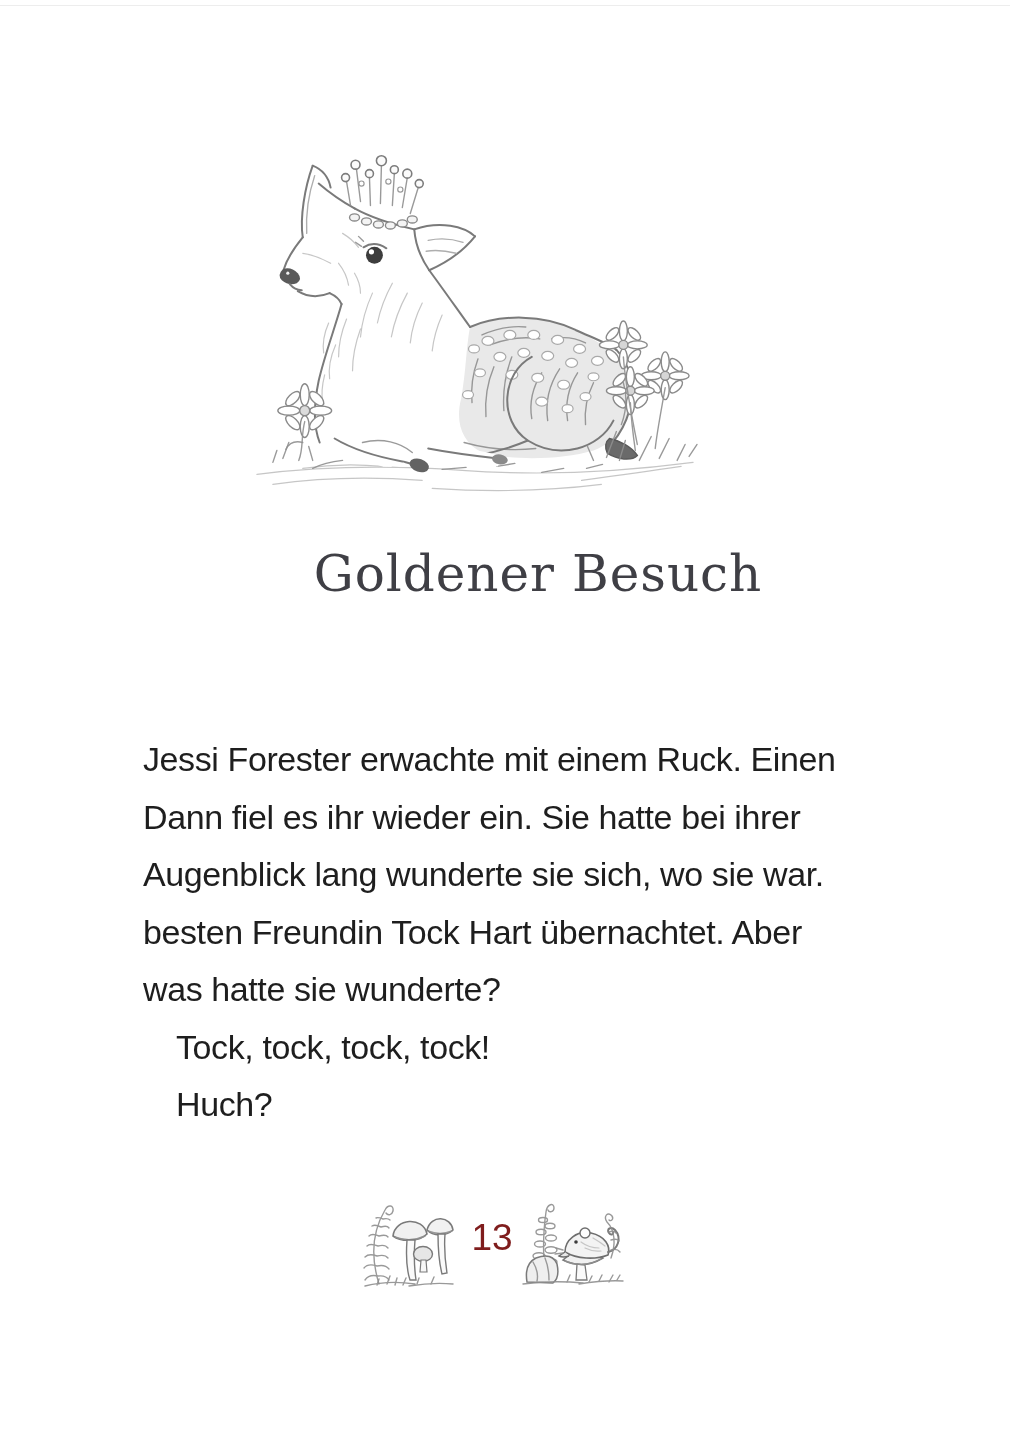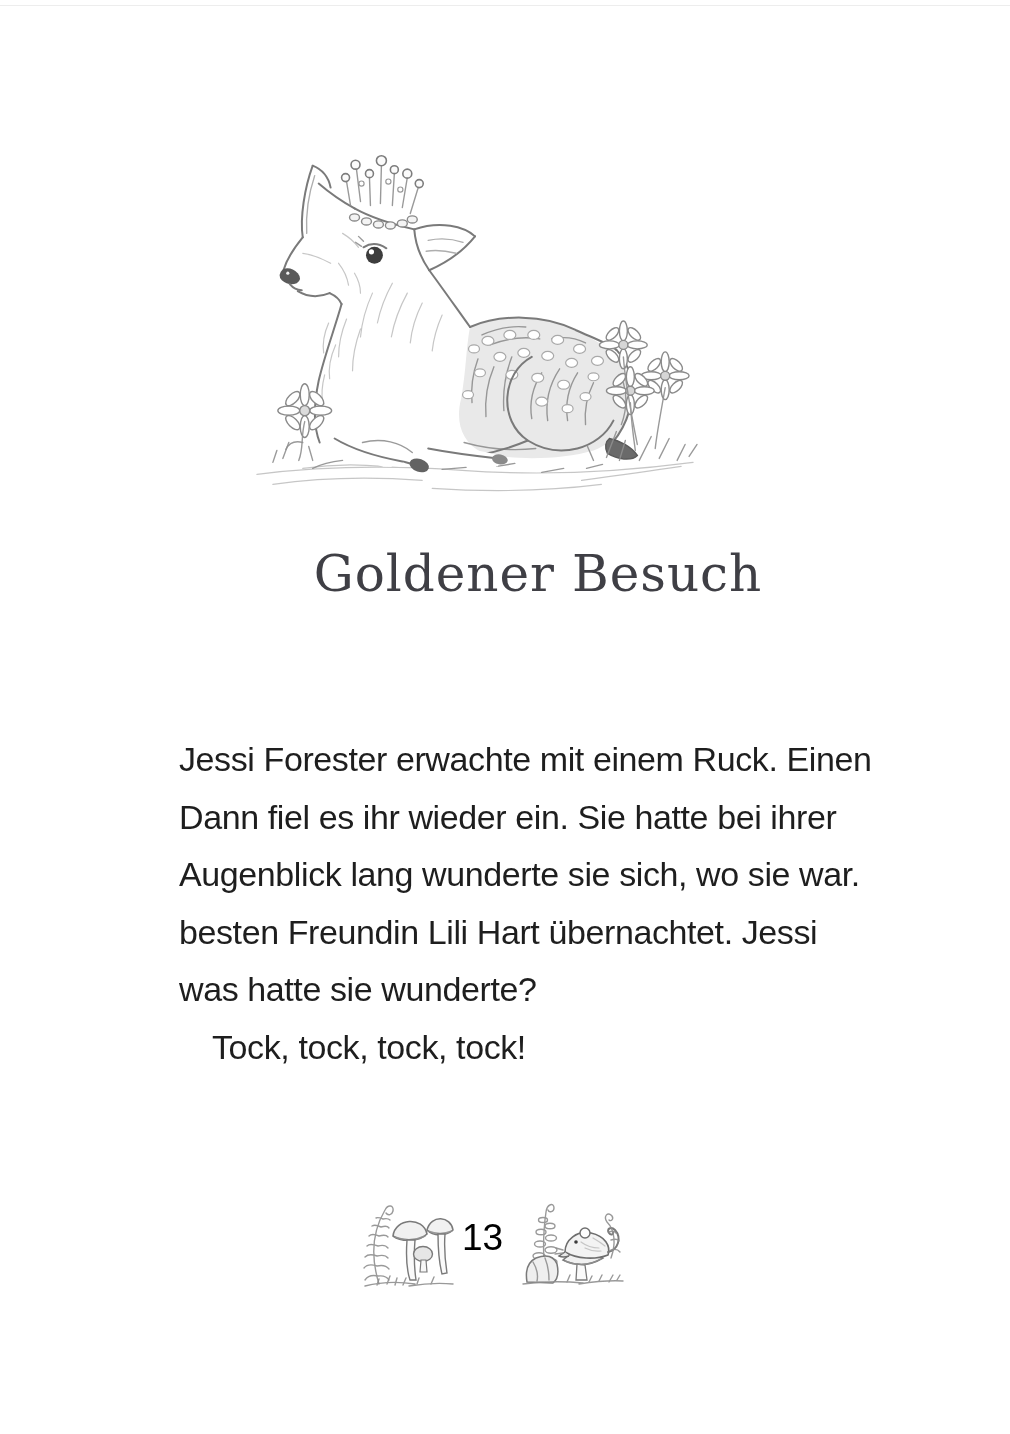--- a/index.html
+++ b/index.html
@@ -41,40 +41,40 @@
   }
   .body-text {
     position: absolute;
     left: 143px; top: 731px;
     width: 740px;
     font-size: 34px;
     letter-spacing: -0.4px;
     color: #1e1e1e;
     line-height: 57.5px;
   }
-  .body-text .line { white-space: nowrap; margin-left: 36px; }
+  .body-text .line { white-space: nowrap; }
   .line.indent { padding-left: 33px; }
   .line.italic { }
   .footer-deco-left {
     position: absolute;
     left: 357px; top: 1196px;
     width: 106px; height: 100px;
   }
   .footer-deco-right {
     position: absolute;
     left: 519px; top: 1192px;
     width: 108px; height: 104px;
   }
   .page-number {
     position: absolute;
     left: 462px; top: 1219px;
     width: 60px;
-    text-align: left;
+    text-align: center;
     font-size: 37px;
-    color: #000000;
+    color: #7f1d1d;
     line-height: 1;
   }
   svg { display: block; width: 100%; height: 100%; }
   .sk  { fill: none; stroke: #7a7a7a; stroke-width: 2; stroke-linecap: round; stroke-linejoin: round; }
   .sk-light { fill: none; stroke: #aeaeae; stroke-width: 1.4; stroke-linecap: round; }
   .sk-soft  { fill: none; stroke: #bdbdbd; stroke-width: 1.2; stroke-linecap: round; opacity: .85; }
   .sk-mid   { fill: none; stroke: #8f8f8f; stroke-width: 1.4; stroke-linecap: round; opacity: .9; }
 </style>
 </head>
 <body>
@@ -302,23 +302,24 @@
       </g>
     </svg>
   </div>
 
   <h1 class="chapter-title">Goldener Besuch</h1>
 
   <div class="body-text">
     <div class="line">Jessi Forester erwachte mit einem Ruck. Einen</div>
     <div class="line">Dann fiel es ihr wieder ein. Sie hatte bei ihrer</div>
     <div class="line">Augenblick lang wunderte sie sich, wo sie war.</div>
-    <div class="line">besten Freundin Lili Hart übernachtet. Jessi</div>
+    <div class="line">besten Freundin Tock Hart übernachtet. Aber</div>
     <div class="line">was hatte sie wunderte?</div>
     <div class="line indent italic">Tock, tock, tock, tock!</div>
+    <div class="line indent">Huch?</div>
   </div>
 
   <div class="footer-deco-left">
     <svg viewBox="0 0 106 100">
 
       <g class="sk-mid">
         <path d="M22,88 C14,62 15,36 28,14 C31,8 37,9 36,15 C35,19 31,20 29,17"></path>
         <path d="M21,80 q-9,-2 -13,4 M21,80 q8,-1 11,4"></path>
         <path d="M20,70 q-9,-3 -13,2 M20,70 q8,-2 12,3"></path>
         <path d="M20,60 q-8,-3 -12,1 M20,60 q8,-2 11,2"></path>

